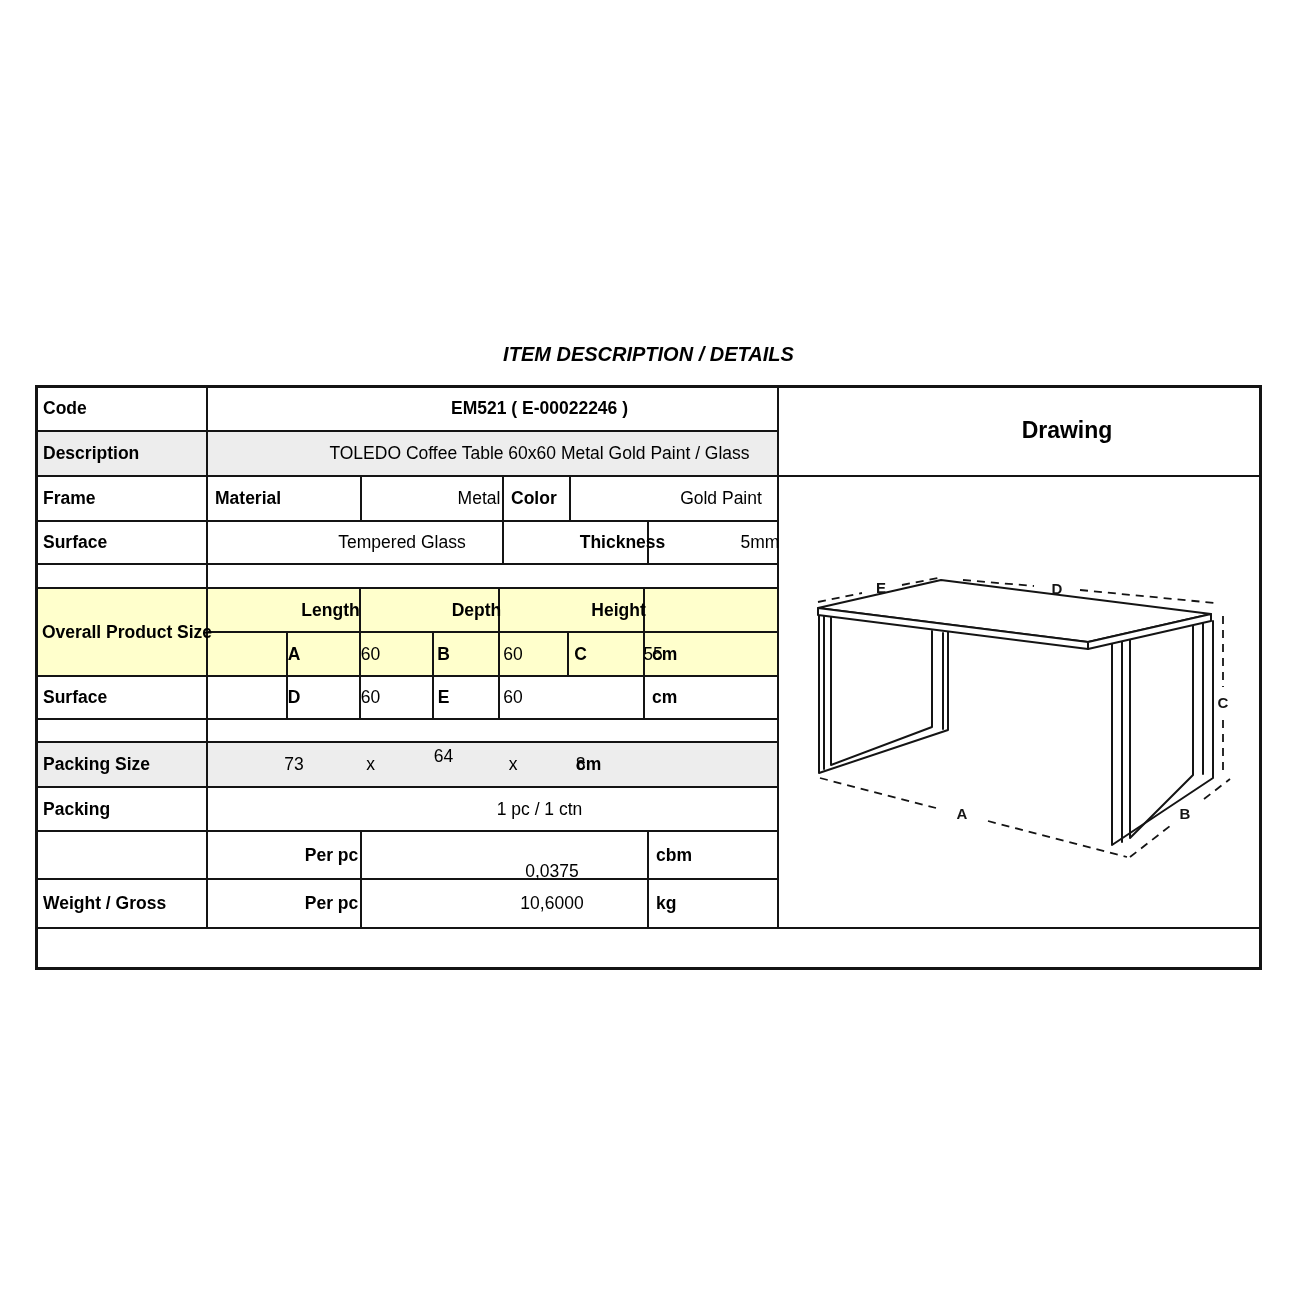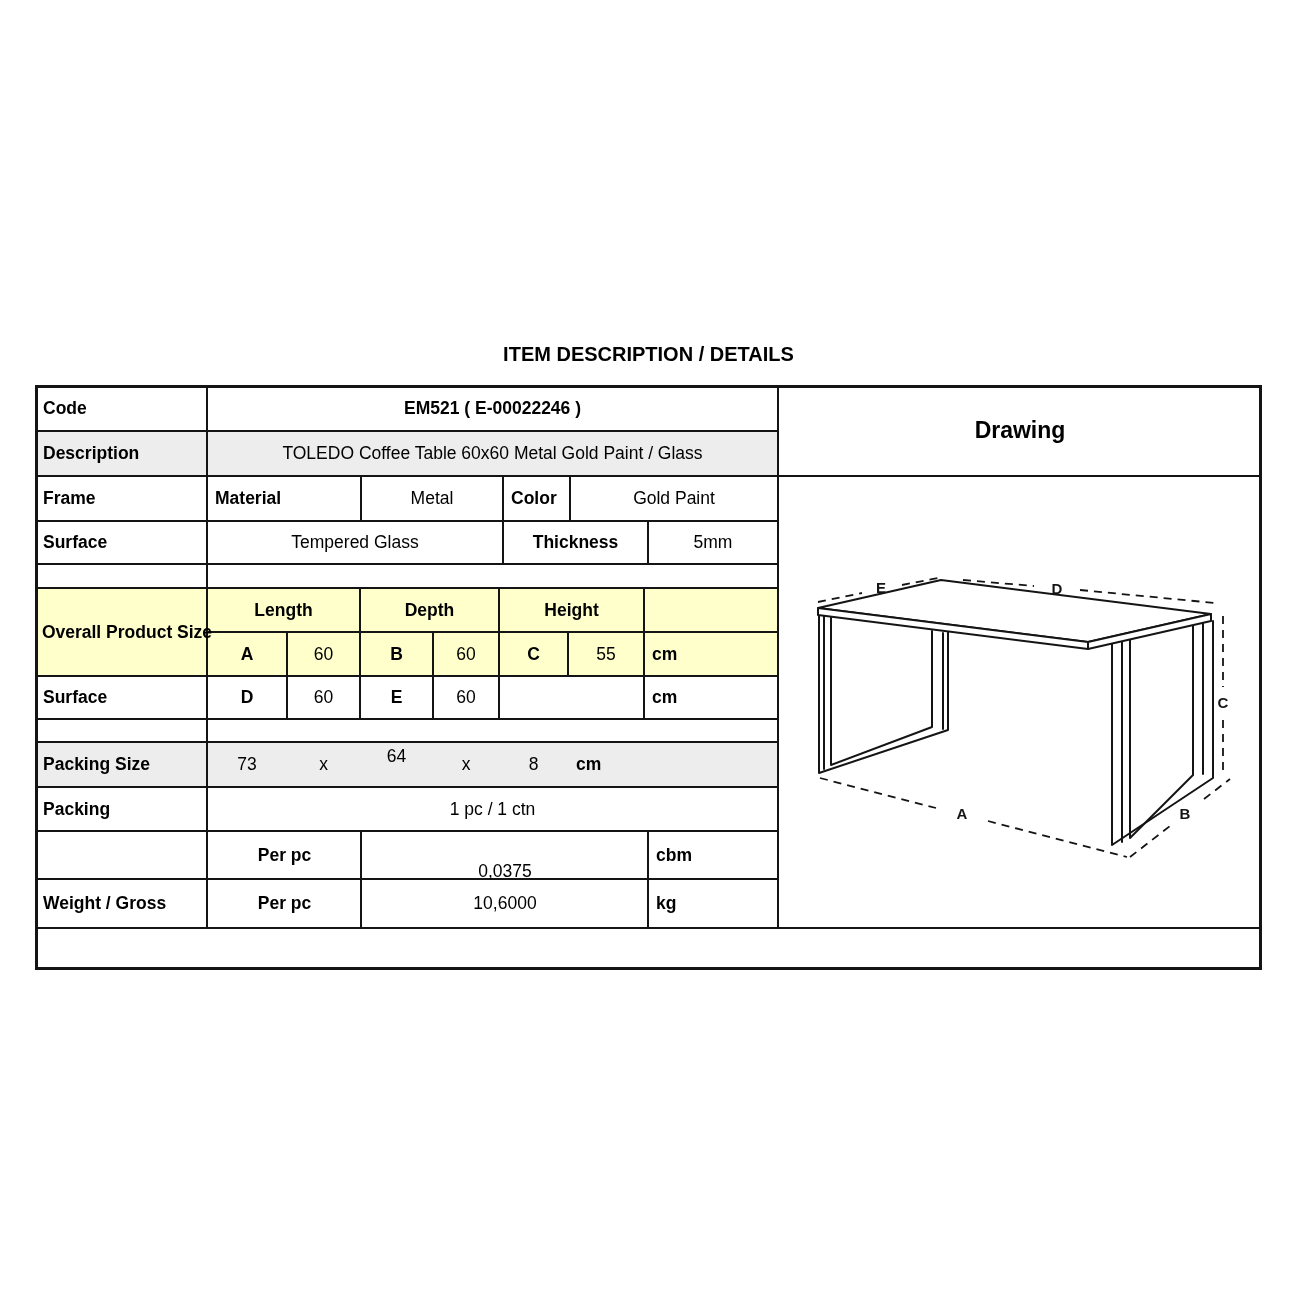--- a/index.html
+++ b/index.html
@@ -1,25 +1,25 @@
 <!DOCTYPE html>
 <html><head>
 <meta charset="utf-8">
 <style>
   html,body{margin:0;padding:0;background:#ffffff;}
   .page{position:relative;width:1300px;height:1300px;background:#ffffff;overflow:hidden;
         font-family:"Liberation Sans",sans-serif;color:#000;}
   .title{position:absolute;left:35px;top:343px;width:1227px;text-align:center;
-         font-weight:bold;font-size:20px;}
+         font-weight:bold;font-size:20px;font-style:italic;}
   .tbl{position:absolute;left:35px;top:385px;width:1227px;height:585px;}
   .bg{position:absolute;background:#EDEDED;z-index:0;}
   .bgy{position:absolute;background:#FFFFCC;z-index:0;}
   .ln{position:absolute;background:#141414;z-index:2;}
   .cell{position:absolute;display:flex;align-items:center;justify-content:flex-start;
-        font-size:17.5px;line-height:1.15;white-space:pre;z-index:3;}
+        font-size:17.5px;line-height:1.15;white-space:pre;z-index:3;padding-left:47px;}
   .c{justify-content:center;text-align:center;}
   .l{padding-left:8px;}
   .b{font-weight:bold;}
   .wrap{white-space:normal;padding:0 6px;}
   .drawing-svg{position:absolute;left:743px;top:91px;z-index:1;}
 </style>
 </head>
 <body>
 
 <div class="page">

